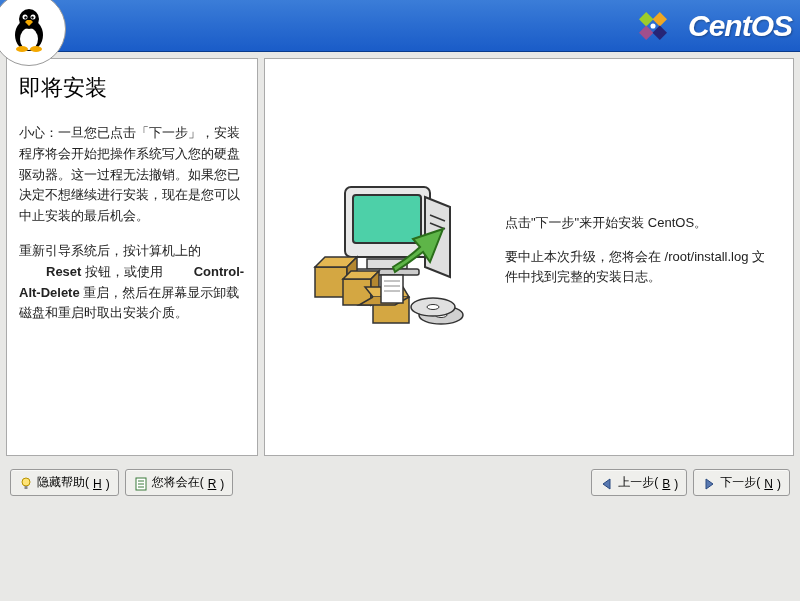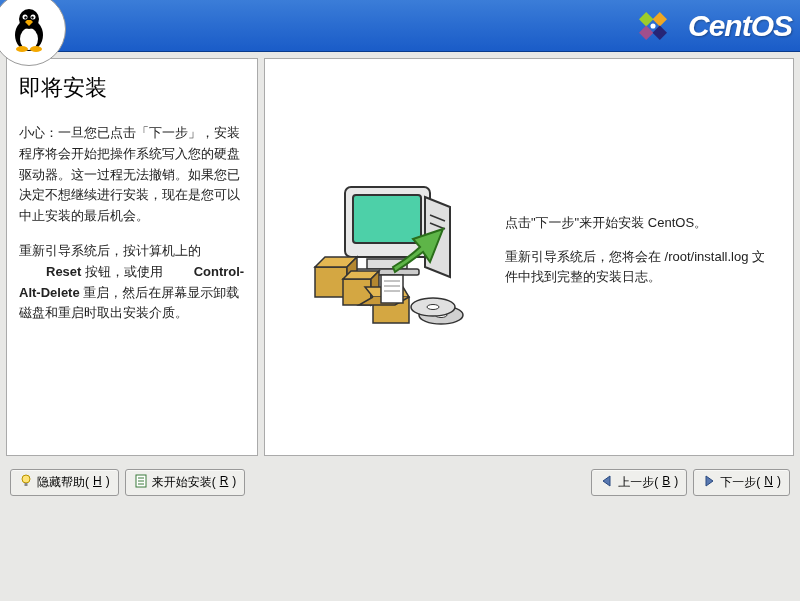--- a/index.html
+++ b/index.html
@@ -108,21 +108,21 @@
   background: #e8e8e6;
 }
 .button-group { display: flex; gap: 6px; }
 .btn {
   background: #efefec;
   border: 1px solid #999;
   border-radius: 3px;
   padding: 4px 8px;
   font-size: 12px;
   display: inline-flex;
-  align-items: flex-start;
+  align-items: flex-end;
   gap: 4px;
   cursor: pointer;
   box-shadow: inset 0 1px 0 rgba(255,255,255,0.6);
   margin-top: 16px;
 }
 .btn-icon { width: 14px; height: 14px; display: inline-block; }
 .underline { text-decoration: underline; }
 </style>
 </head>
 <body>
@@ -194,21 +194,21 @@
       <line x1="89" y1="119" x2="105" y2="119" stroke="#888" stroke-width="1"></line>
       <line x1="89" y1="124" x2="105" y2="124" stroke="#888" stroke-width="1"></line>
 
       <ellipse cx="146" cy="148" rx="22" ry="9" fill="#d0d0d0" stroke="#333" stroke-width="1.5"></ellipse>
       <ellipse cx="146" cy="148" rx="6" ry="2.5" fill="#fff" stroke="#333" stroke-width="1"></ellipse>
       <ellipse cx="138" cy="140" rx="22" ry="9" fill="#e0e0e0" stroke="#333" stroke-width="1.5"></ellipse>
       <ellipse cx="138" cy="140" rx="6" ry="2.5" fill="#fff" stroke="#333" stroke-width="1"></ellipse>
     </svg>
     <div class="install-info">
       <p>点击"下一步"来开始安装 CentOS。</p>
-      <p>重新引导系统后，您将会在 /root/install.log 文件中找到完整的安装日志。</p>
+      <p>要中止本次升级，您将会在 /root/install.log 文件中找到完整的安装日志。</p>
     </div>
   </div>
 </div>
 
 <div class="bottom-bar">
   <div class="button-group">
     <button class="btn">
       <span class="btn-icon">
         <svg viewBox="0 0 14 14">
             <circle cx="7" cy="5" r="4" fill="#ffe477" stroke="#b89300" stroke-width="1"></circle>
@@ -221,21 +221,21 @@
     </button>
     <button class="btn">
       <span class="btn-icon">
         <svg viewBox="0 0 14 14">
             <rect x="2" y="1" width="10" height="12" fill="#fff" stroke="#3a7a3a" stroke-width="1"></rect>
             <line x1="4" y1="4" x2="10" y2="4" stroke="#3a7a3a"></line>
             <line x1="4" y1="7" x2="10" y2="7" stroke="#3a7a3a"></line>
             <line x1="4" y1="10" x2="10" y2="10" stroke="#3a7a3a"></line>
           </svg>
       </span>
-      <span>来开始安装(</span>
+      <span>您将会在(</span>
         <span class="underline">R</span>
         <span>)</span>
     </button>
   </div>
   <div class="button-group">
     <button class="btn">
       <span class="btn-icon">
         <svg viewBox="0 0 14 14">
             <path d="M10 2 L3 7 L10 12 Z" fill="#5878b0" stroke="#2a4a80" stroke-width="1"></path>
           </svg>

